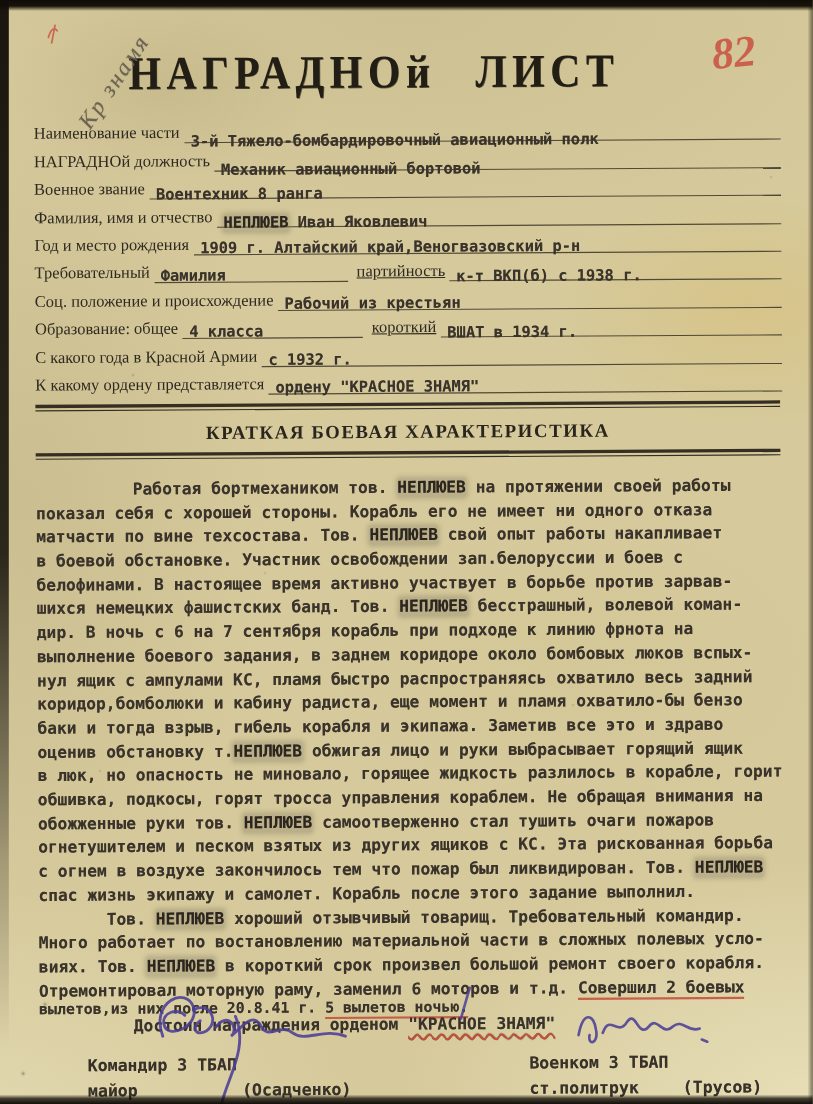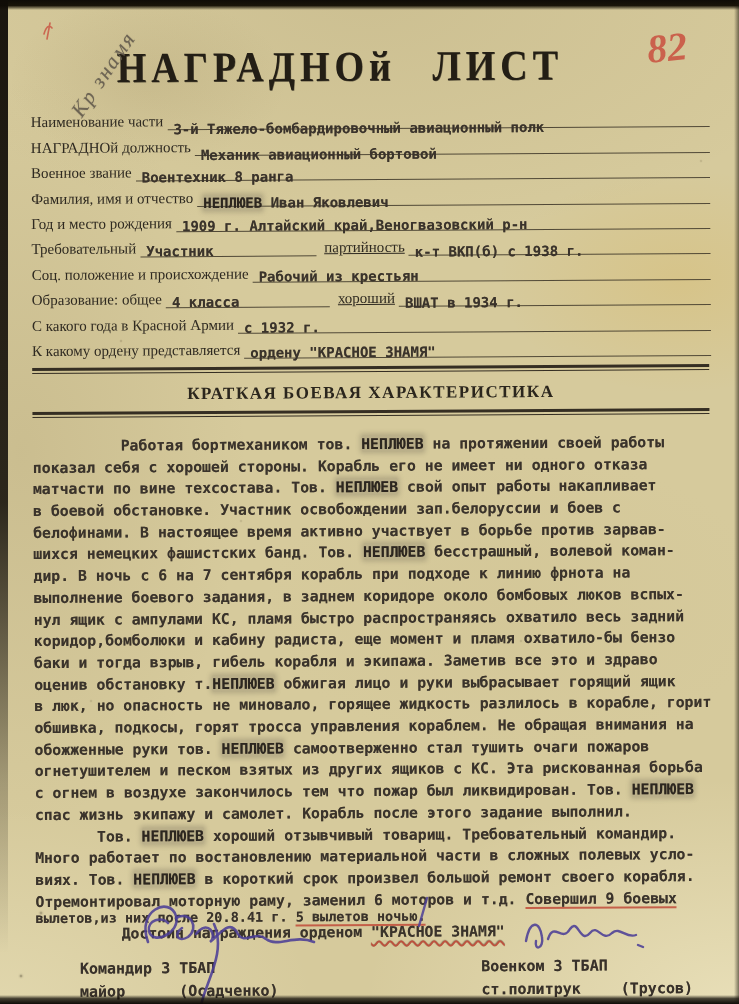--- a/index.html
+++ b/index.html
@@ -70,21 +70,21 @@
     border-radius:2px;color:#2c261f;}
   .red-u.solid{border-bottom:2.5px solid rgba(193,75,56,.85);}
   .red-u.wavy{text-decoration:underline wavy rgba(193,75,56,.9) 2px;text-underline-offset:3px;}
 
   .sign-block{margin-top:14px;display:flex;}
   .scol{font-family:"DejaVu Sans Mono",monospace;font-weight:700;font-size:15px;line-height:23px;
     color:#38312a;text-shadow:0 0 .6px rgba(58,50,40,.5);}
   .scol.left{margin-left:44px;}
   .scol.right{margin-left:auto;margin-right:22px;position:relative;}
   .rank-row{display:flex;}
-  .sname-l{margin-left:54px;}
+  .sname-l{margin-left:95px;}
   .sname-r{margin-left:40px;}
   .sig-svg{position:absolute;z-index:4;pointer-events:none;}
 </style>
 </head>
 <body>
 
 <div class="sheet">
   <div class="edge-top"></div>
   <div class="edge-left"></div>
   <div class="edge-bottom"></div>
@@ -127,39 +127,39 @@
       </div>
       <div class="frow">
         <span class="flabel">Год и место рождения</span>
         <span class="fval">
             <span class="typed">1909 г. Алтайский край,Веногвазовский р-н</span>
           </span>
       </div>
       <div class="frow">
         <span class="flabel">Требовательный</span>
         <span class="fval fixed1">
-            <span class="typed">Участник</span>
+            <span class="typed">Фамилия</span>
           </span>
         <span class="flabel l2">партийность</span>
         <span class="fval">
             <span class="typed mid">к-т ВКП(б) с 1938 г.</span>
           </span>
       </div>
       <div class="frow">
         <span class="flabel">Соц. положение и происхождение</span>
         <span class="fval">
             <span class="typed">Рабочий из крестьян</span>
           </span>
       </div>
       <div class="frow">
         <span class="flabel">Образование: общее</span>
         <span class="fval fixed2">
             <span class="typed">4 класса</span>
           </span>
-        <span class="flabel l2">хороший</span>
+        <span class="flabel l2">короткий</span>
         <span class="fval">
             <span class="typed mid">ВШАТ в 1934 г.</span>
           </span>
       </div>
       <div class="frow">
         <span class="flabel">С какого года в Красной Армии</span>
         <span class="fval">
             <span class="typed">с 1932 г.</span>
           </span>
       </div>
@@ -192,21 +192,21 @@
       <div class="tl">оценив обстановку т.<span class="smudge">НЕПЛЮЕВ</span> обжигая лицо и руки выбрасывает горящий ящик</div>
       <div class="tl">в люк, но опасность не миновало, горящее жидкость разлилось в корабле, горит</div>
       <div class="tl">обшивка, подкосы, горят тросса управления кораблем. Не обращая внимания на</div>
       <div class="tl">обожженные руки тов. <span class="smudge">НЕПЛЮЕВ</span> самоотверженно стал тушить очаги пожаров</div>
       <div class="tl">огнетушителем и песком взятых из других ящиков с КС. Эта рискованная борьба</div>
       <div class="tl">с огнем в воздухе закончилось тем что пожар был ликвидирован. Тов. <span class="smudge">НЕПЛЮЕВ</span></div>
       <div class="tl">спас жизнь экипажу и самолет. Корабль после этого задание выполнил.</div>
       <div class="tl indent2">Тов. <span class="smudge">НЕПЛЮЕВ</span> хороший отзывчивый товарищ. Требовательный командир.</div>
       <div class="tl">Много работает по востановлению материальной части в сложных полевых усло-</div>
       <div class="tl">виях. Тов. <span class="smudge">НЕПЛЮЕВ</span> в короткий срок произвел большой ремонт своего корабля.</div>
-      <div class="tl">Отремонтировал моторную раму, заменил 6 моторов и т.д. <span class="red-u solid">Совершил 9 боевых</span></div>
+      <div class="tl">Отремонтировал моторную раму, заменил 6 моторов и т.д. <span class="red-u solid">Совершил 2 боевых</span></div>
       <div class="tl squeeze">вылетов,из них после 20.8.41 г. <span class="red-u solid">5 вылетов ночью.</span></div>
       <div class="tl dostoin">Достоин награждения орденом <span class="red-u wavy">"КРАСНОЕ ЗНАМЯ"</span></div>
     </div>
 
     <div class="sign-block">
       <div class="scol left">
         <div>Командир 3 ТБАП</div>
         <div class="rank-row">
           <span>майор</span>
           <span class="sname-l">(Осадченко)</span>

